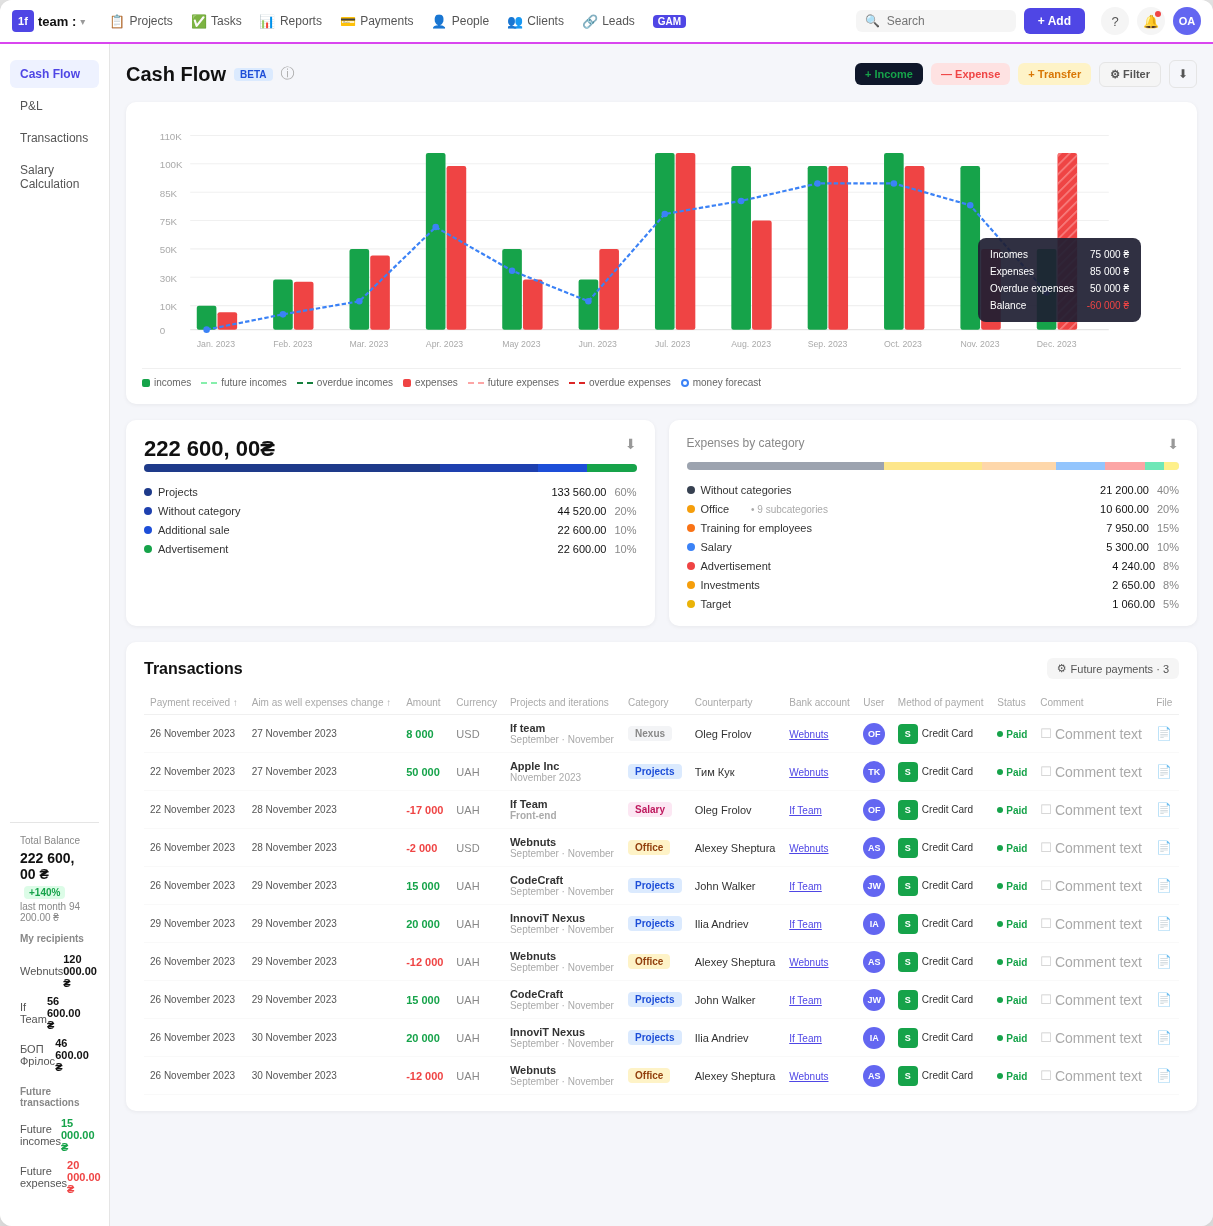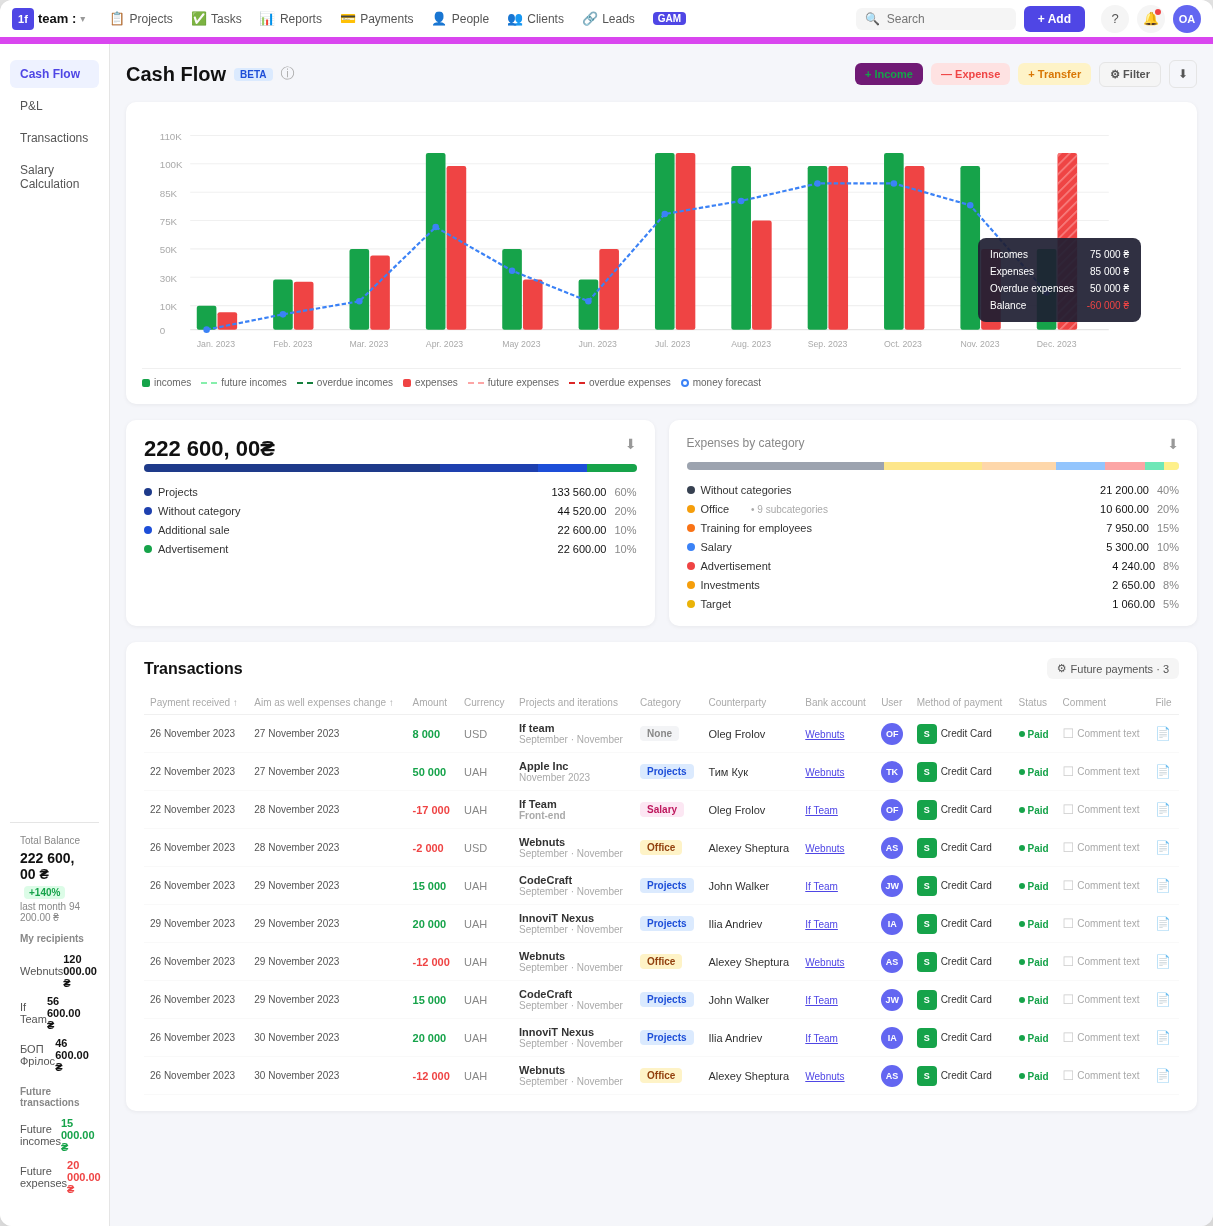--- a/index.html
+++ b/index.html
@@ -1,20 +1,20 @@
 <!DOCTYPE html>
 <html><head>
   <meta charset="utf-8">
   <style>
     * { box-sizing: border-box; margin: 0; padding: 0; }
     body { background: #e8e8e8; font-family: -apple-system, BlinkMacSystemFont, 'Segoe UI', sans-serif; font-size: 12px; color: #333; }
     .app-wrapper { width: 1213px; min-height: 1226px; background: #f0f0f0; border-radius: 12px; overflow: hidden; box-shadow: 0 8px 32px rgba(0,0,0,0.18); }
     
     
-    .top-nav { background: #fff; height: 44px; display: flex; align-items: center; padding: 0 12px; gap: 8px; border-bottom: 7px solid #d946ef; }
+    .top-nav { background: #fff; height: 44px; display: flex; align-items: center; padding: 0 12px; gap: 8px; border-bottom: 2px solid #d946ef; }
     .logo-area { display: flex; align-items: center; gap: 4px; margin-right: 8px; }
     .logo-box { width: 22px; height: 22px; background: #4f46e5; border-radius: 4px; display: flex; align-items: center; justify-content: center; color: #fff; font-weight: 700; font-size: 11px; }
     .team-name { font-size: 13px; font-weight: 600; color: #111; }
     .team-chevron { color: #999; font-size: 10px; }
     .nav-items { display: flex; align-items: center; gap: 2px; flex: 1; }
     .nav-item { display: flex; align-items: center; gap: 4px; padding: 4px 8px; border-radius: 6px; cursor: pointer; font-size: 12px; color: #555; white-space: nowrap; }
     .nav-item .nav-icon { font-size: 13px; }
     .nav-badge { background: #4f46e5; color: #fff; border-radius: 4px; padding: 1px 5px; font-size: 10px; font-weight: 600; }
     .search-area { display: flex; align-items: center; background: #f5f5f5; border-radius: 6px; padding: 4px 10px; gap: 6px; width: 160px; }
     .search-area input { border: none; background: transparent; outline: none; font-size: 12px; color: #555; width: 100%; }
@@ -51,21 +51,21 @@
     .content { flex: 1; padding: 16px; overflow-y: auto; background: #f5f6fa; }
     
     
     .page-header { display: flex; align-items: center; justify-content: space-between; margin-bottom: 14px; }
     .page-title-area { display: flex; align-items: center; gap: 8px; }
     .page-title { font-size: 20px; font-weight: 700; color: #111; }
     .beta-badge { background: #dbeafe; color: #1d4ed8; border-radius: 4px; padding: 1px 6px; font-size: 10px; font-weight: 600; }
     .info-icon { color: #aaa; cursor: pointer; font-size: 14px; }
     .page-actions { display: flex; align-items: center; gap: 8px; }
     .action-btn { display: flex; align-items: center; gap: 4px; padding: 5px 10px; border-radius: 6px; font-size: 11px; font-weight: 600; cursor: pointer; border: none; }
-    .income-btn { background: #701a75; color: #16a34a; }
+    .income-btn { background: #0f172a; color: #16a34a; }
     .expense-btn { background: #fee2e2; color: #ef4444; }
     .transfer-btn { background: #fef3c7; color: #d97706; }
     .filter-btn { background: #f5f5f5; color: #555; border: 1px solid #e5e5e5; }
     .download-btn { background: transparent; color: #555; border: 1px solid #e5e5e5; width: 28px; height: 28px; display: flex; align-items: center; justify-content: center; border-radius: 6px; cursor: pointer; }
     
     
     .chart-card { background: #fff; border-radius: 10px; padding: 16px; margin-bottom: 16px; box-shadow: 0 1px 4px rgba(0,0,0,0.06); }
     .chart-container { width: 100%; height: 240px; position: relative; overflow: hidden; }
     svg.chart-svg { width: 100%; height: 100%; }
     .chart-legend { display: flex; flex-wrap: wrap; gap: 10px; margin-top: 10px; padding-top: 8px; border-top: 1px solid #f0f0f0; }
@@ -110,21 +110,21 @@
     .amount-negative { color: #ef4444; font-weight: 600; }
     .category-pill { display: inline-block; border-radius: 4px; padding: 2px 7px; font-size: 10px; font-weight: 600; }
     .pill-none { background: #f3f4f6; color: #888; }
     .pill-projects { background: #dbeafe; color: #1d4ed8; }
     .pill-salary { background: #fce7f3; color: #be185d; }
     .pill-office { background: #fef3c7; color: #92400e; }
     .user-avatar { width: 22px; height: 22px; border-radius: 50%; background: #6366f1; display: inline-flex; align-items: center; justify-content: center; color: #fff; font-size: 9px; font-weight: 600; }
     .status-paid { display: inline-flex; align-items: center; gap: 3px; color: #16a34a; font-size: 10px; font-weight: 600; }
     .status-dot { width: 6px; height: 6px; border-radius: 50%; background: #16a34a; }
     .bank-s { width: 20px; height: 20px; border-radius: 4px; background: #16a34a; display: inline-flex; align-items: center; justify-content: center; color: #fff; font-size: 9px; font-weight: 700; }
-    .comment-text { color: #aaa; font-size: 10px; }
+    .comment-text { color: #aaa; font-size: 14px; }
     .file-icon { color: #4f46e5; cursor: pointer; font-size: 13px; }
     .pagination { display: flex; align-items: center; justify-content: flex-end; gap: 6px; margin-top: 12px; }
     .page-btn { width: 26px; height: 26px; border-radius: 6px; display: flex; align-items: center; justify-content: center; cursor: pointer; font-size: 12px; color: #555; border: 1px solid #e5e5e5; background: #fff; }
     .page-btn.active { background: #4f46e5; color: #fff; border-color: #4f46e5; }
     .page-btn.arrow { font-size: 10px; }
     .shown-label { font-size: 10px; color: #aaa; }
   </style>
 </head>
 <body>
 
@@ -542,21 +542,21 @@
             <tbody id="transactions-tbody">
             <tr>
     <td style="font-size:10px;color:#555;">26 November 2023</td>
     <td style="font-size:10px;color:#555;">27 November 2023</td>
     <td class="amount-positive">8 000</td>
     <td style="color:#888;">USD</td>
     <td>
                     <div style="font-size:11px;font-weight:600;">If team</div>
                     <div style="font-size:10px;color:#aaa;">September · November</div>
                   </td>
-    <td><span class="category-pill pill-none">None</span></td>
+    <td><span class="category-pill pill-none">Nexus</span></td>
     <td style="font-size:11px;">Oleg Frolov</td>
     <td><span style="font-size:10px;color:#4f46e5;text-decoration:underline;cursor:pointer;">Webnuts</span></td>
     <td><div class="user-avatar">OF</div></td>
     <td>
                     <div style="display:flex;align-items:center;gap:4px;">
                       <div class="bank-s">S</div>
                       <span style="font-size:10px;">Credit Card</span>
                     </div>
                   </td>
     <td><div class="status-paid"><div class="status-dot"></div>Paid</div></td>

